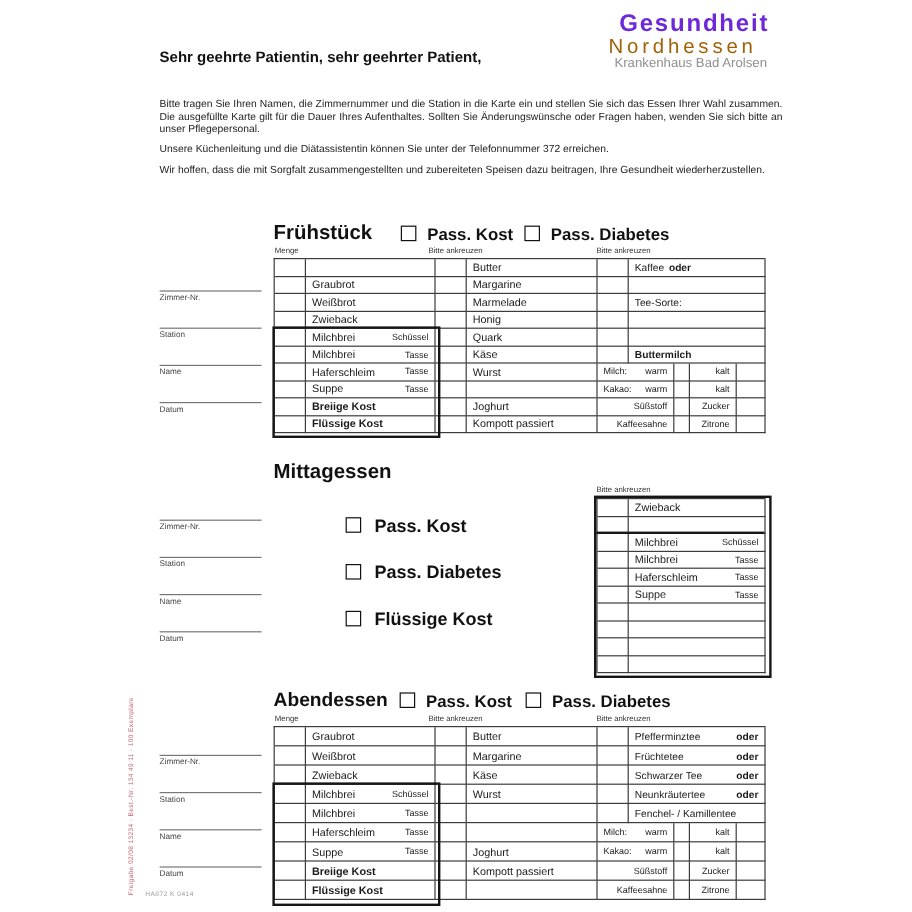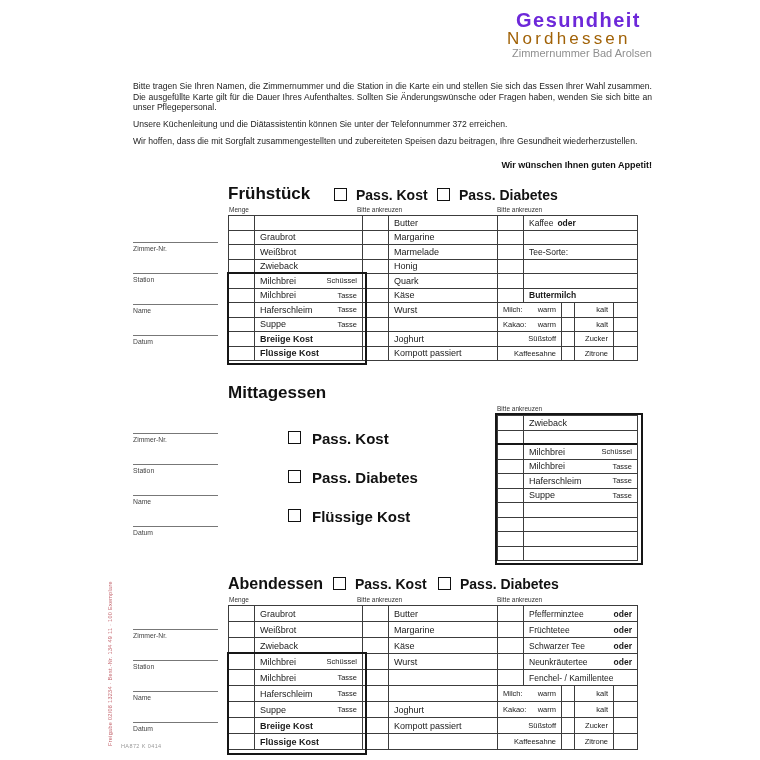--- a/index.html
+++ b/index.html
@@ -56,26 +56,26 @@
               white-space:nowrap;font-size:5.5px;color:#c4666e;letter-spacing:.3px;}
   .corner-code{position:absolute;left:121px;top:743px;font-size:5.5px;color:#9a9a9a;letter-spacing:.4px;}
 </style>
 </head>
 <body>
 
 <div class="page">
 
   <div class="logo-top">Gesundheit</div>
   <div class="logo-mid">Nordhessen</div>
-  <div class="logo-sub">Zimmernummer Bad Arolsen</div>
-
+  <div class="logo-sub">Krankenhaus Bad Arolsen</div>
+
+  <div class="greeting">Sehr geehrte Patientin, sehr geehrter Patient,</div>
   <div class="para just" style="top:81px;">Bitte tragen Sie Ihren Namen, die Zimmernummer und die Station in die Karte ein und stellen Sie sich das Essen Ihrer Wahl zusammen. Die ausgefüllte Karte gilt für die Dauer Ihres Aufenthaltes. Sollten Sie Änderungswünsche oder Fragen haben, wenden Sie sich bitte an unser Pflegepersonal.</div>
   <div class="para" style="top:119px;">Unsere Küchenleitung und die Diätassistentin können Sie unter der Telefonnummer 372 erreichen.</div>
   <div class="para just" style="top:136px;">Wir hoffen, dass die mit Sorgfalt zusammengestellten und zubereiteten Speisen dazu beitragen, Ihre Gesundheit wiederherzustellen.</div>
-  <div class="appetit">Wir wünschen Ihnen guten Appetit!</div>
 
   <div class="sec-title" style="left:228px;top:184px;font-size:17px;">Frühstück</div>
   <div class="cbx" style="left:334px;top:188px;"></div>
   <div class="cbx-lab" style="left:356px;top:187px;">Pass. Kost</div>
   <div class="cbx" style="left:437px;top:188px;"></div>
   <div class="cbx-lab" style="left:459px;top:187px;">Pass. Diabetes</div>
   <div class="mini" style="left:229px;top:206px;">Menge</div>
   <div class="mini" style="left:357px;top:206px;">Bitte ankreuzen</div>
   <div class="mini" style="left:497px;top:206px;">Bitte ankreuzen</div>
   <div id="t-f" class="tbl" style="left:228px;top:215px;width:409px;">

